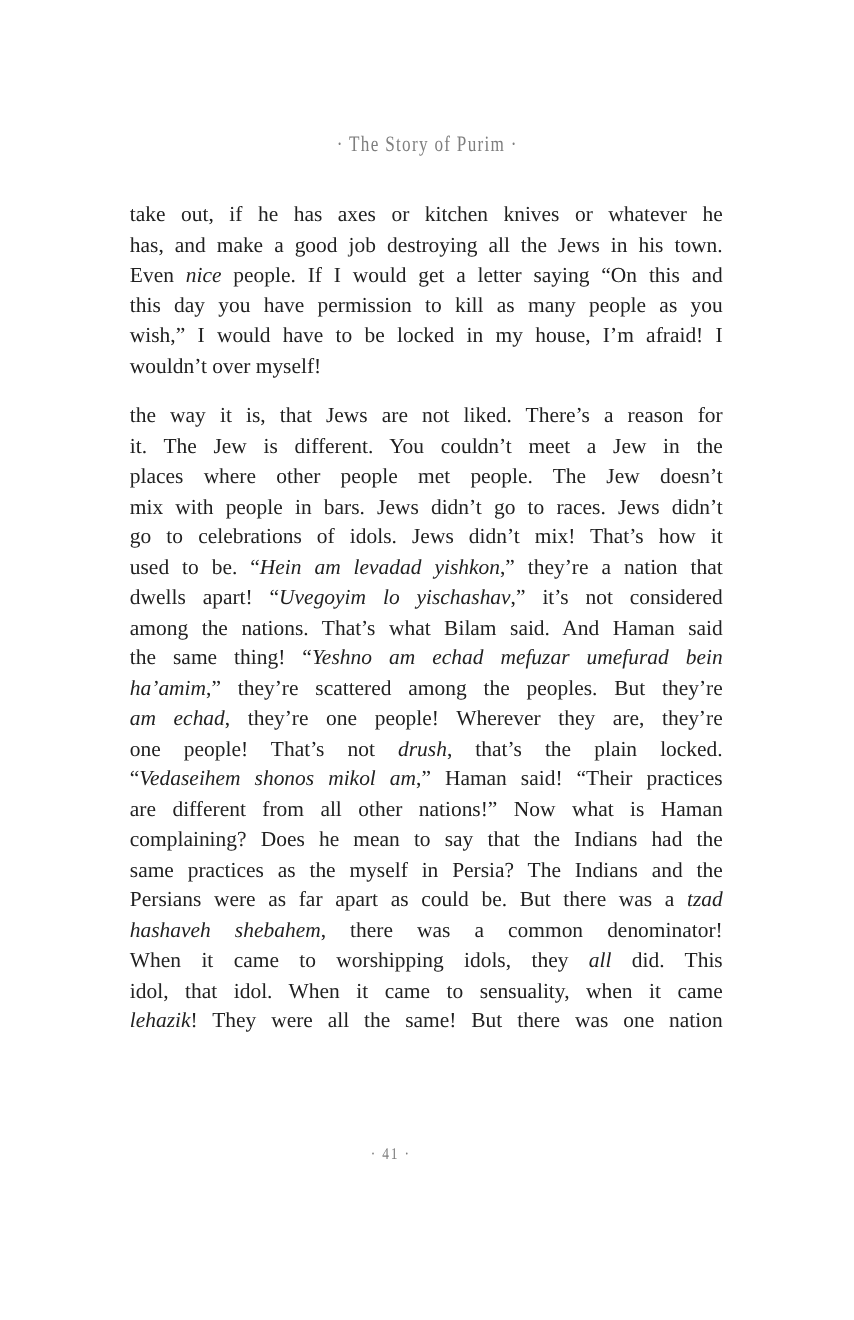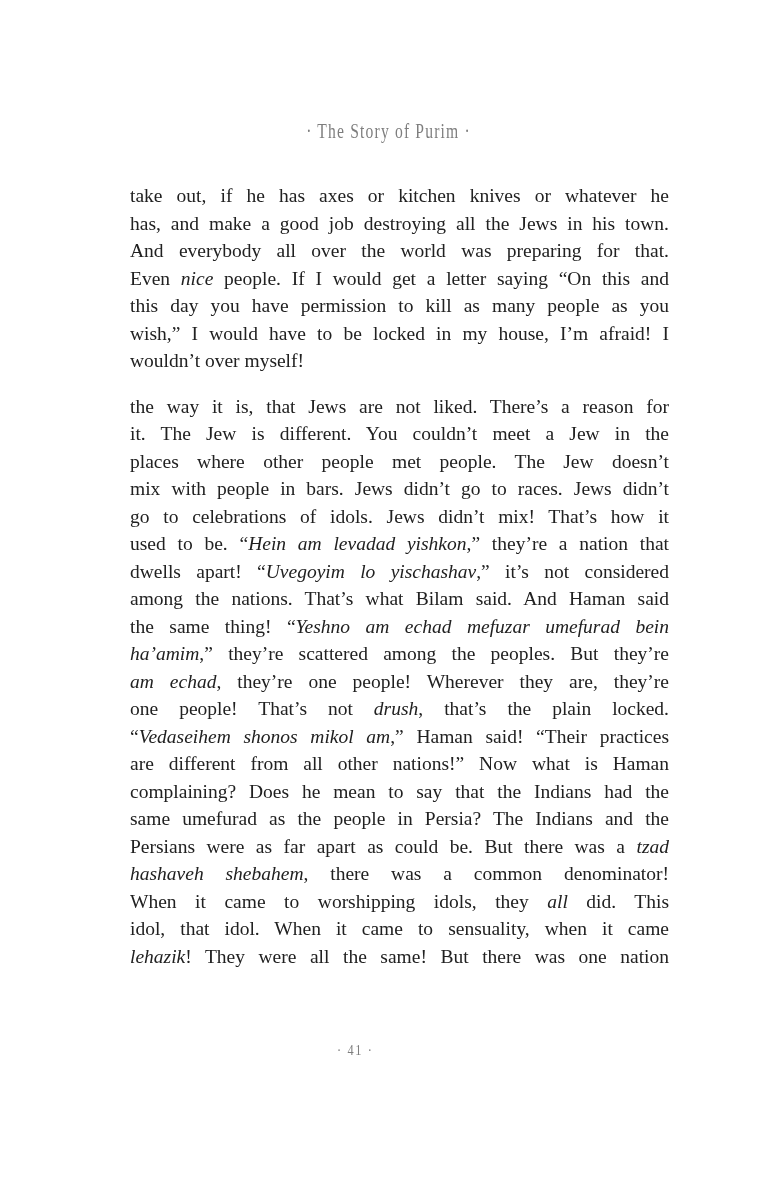--- a/index.html
+++ b/index.html
@@ -28,21 +28,20 @@
     white-space: nowrap;
   }
   .body-text {
     position: absolute;
     left: 118px;
     top: 182px;
     width: 539px;
     font-size: 19.5px;
     line-height: 27.5px;
     color: #212121;
-    margin-left: 12px;
   }
   .para { margin: 0; }
   .para + .para { margin-top: 18px; }
   .line {
     text-align: justify;
     text-align-last: justify;
     -moz-text-align-last: justify;
     text-justify: inter-word;
   }
   .line.lastline {
@@ -73,21 +72,20 @@
 
 <div class="page">
   <div class="running-head">
     <span class="condense">· The Story of Purim ·</span>
   </div>
 
   <div class="body-text">
       <div class="para">
         <div class="line"><span>take out, if he has axes or kitchen knives or whatever he</span></div>
         <div class="line"><span>has, and make a good job destroying all the Jews in his town.</span></div>
-        <div class="line"><span>And everybody all over the world was preparing for that.</span></div>
         <div class="line"><span>Even </span><em>nice</em><span> people. If I would get a letter saying “On this and</span></div>
         <div class="line"><span>this day you have permission to kill as many people as you</span></div>
         <div class="line"><span>wish,” I would have to be locked in my house, I’m afraid! I</span></div>
         <div class="line lastline"><span>wouldn’t over myself!</span></div>
       </div>
       <div class="para">
         <div class="line"><span>the way it is, that Jews are not liked. There’s a reason for</span></div>
         <div class="line"><span>it. The Jew is different. You couldn’t meet a Jew in the</span></div>
         <div class="line"><span>places where other people met people. The Jew doesn’t</span></div>
         <div class="line"><span>mix with people in bars. Jews didn’t go to races. Jews didn’t</span></div>
@@ -95,21 +93,21 @@
         <div class="line"><span>used to be. “</span><em>Hein am levadad yishkon</em><span>,” they’re a nation that</span></div>
         <div class="line"><span>dwells apart! “</span><em>Uvegoyim lo yischashav</em><span>,” it’s not considered</span></div>
         <div class="line"><span>among the nations. That’s what Bilam said. And Haman said</span></div>
         <div class="line"><span>the same thing! “</span><em>Yeshno am echad mefuzar umefurad bein</em></div>
         <div class="line"><em>ha’amim</em><span>,” they’re scattered among the peoples. But they’re</span></div>
         <div class="line"><em>am echad</em><span>, they’re one people! Wherever they are, they’re</span></div>
         <div class="line"><span>one people! That’s not </span><em>drush</em><span>, that’s the plain locked.</span></div>
         <div class="line"><span>“</span><em>Vedaseihem shonos mikol am</em><span>,” Haman said! “Their practices</span></div>
         <div class="line"><span>are different from all other nations!” Now what is Haman</span></div>
         <div class="line"><span>complaining? Does he mean to say that the Indians had the</span></div>
-        <div class="line"><span>same umefurad as the people in Persia? The Indians and the</span></div>
+        <div class="line"><span>same practices as the myself in Persia? The Indians and the</span></div>
         <div class="line"><span>Persians were as far apart as could be. But there was a </span><em>tzad</em></div>
         <div class="line"><em>hashaveh shebahem</em><span>, there was a common denominator!</span></div>
         <div class="line"><span>When it came to worshipping idols, they </span><em>all</em><span> did. This</span></div>
         <div class="line"><span>idol, that idol. When it came to sensuality, when it came</span></div>
         <div class="line"><em>lehazik</em><span>! They were all the same! But there was one nation</span></div>
       </div>
     </div>
 
   <div class="folio">
     <span class="condense">· 41 ·</span>

